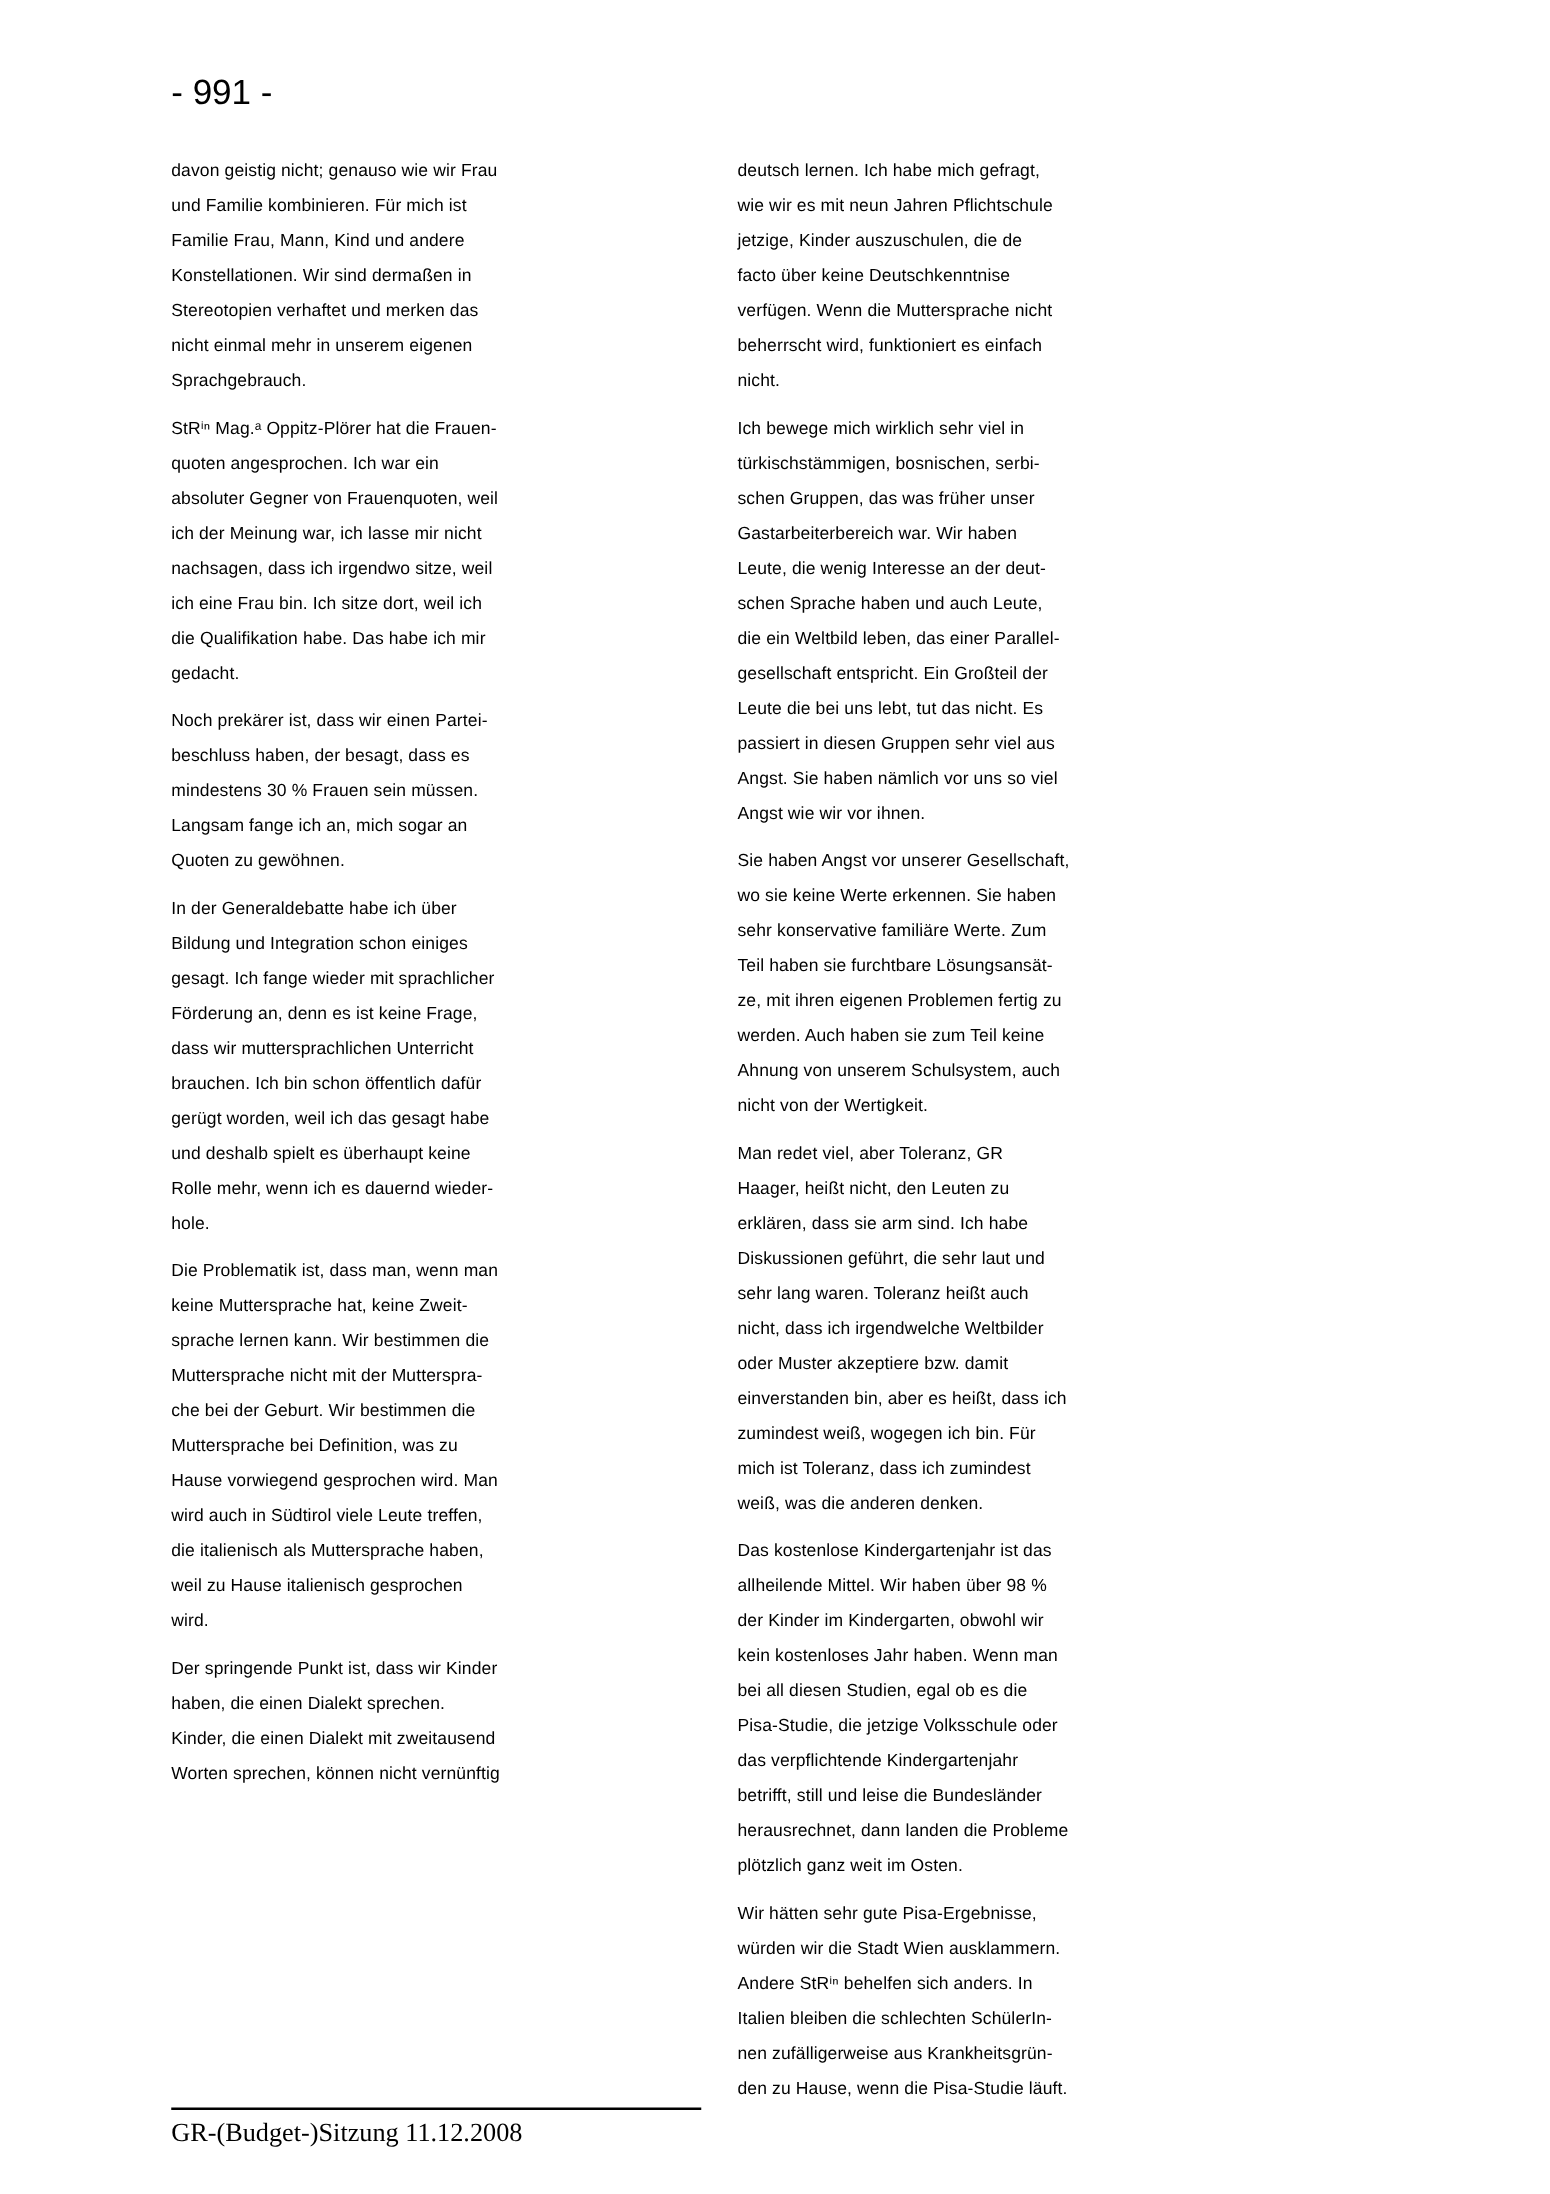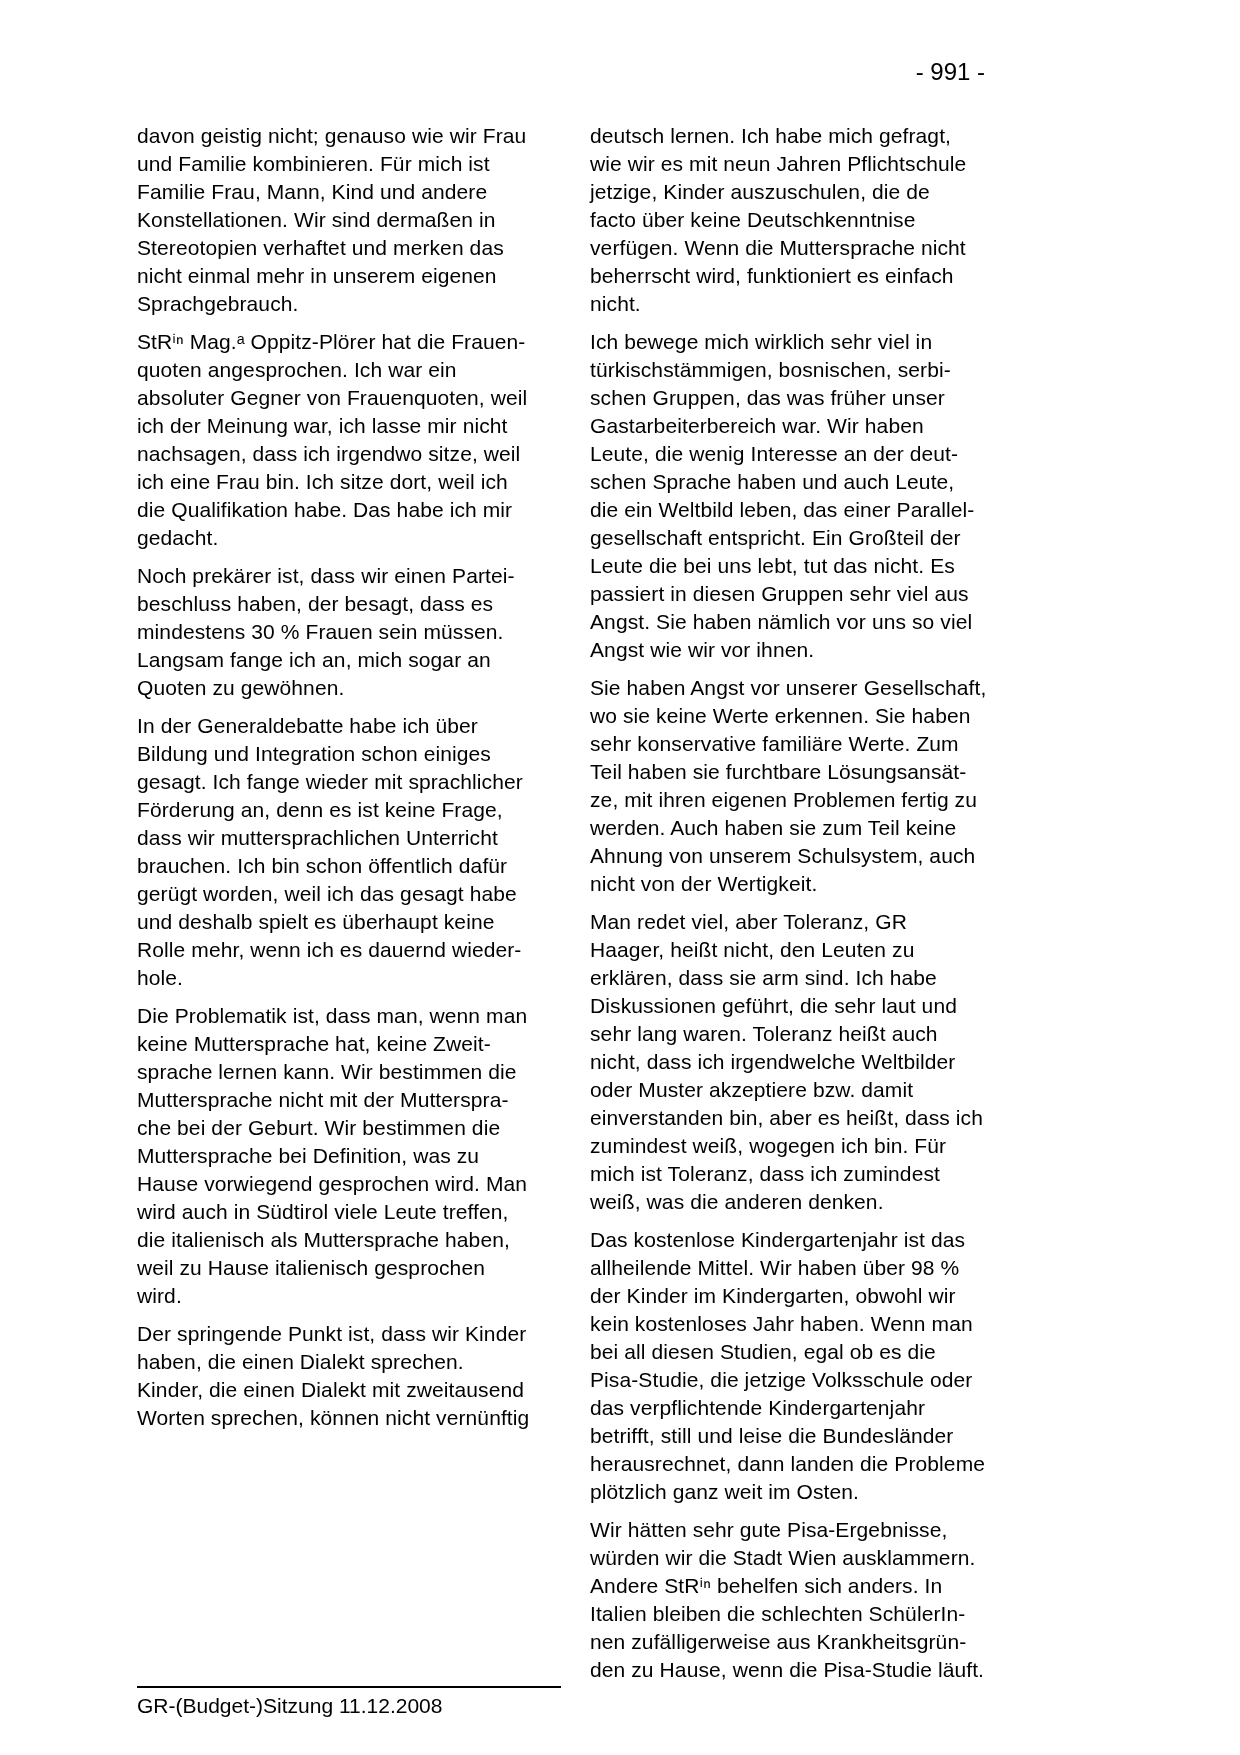--- a/index.html
+++ b/index.html
@@ -11,51 +11,52 @@
     background: #ffffff;
     color: #000000;
     font-family: "Liberation Sans", sans-serif;
     overflow: hidden;
   }
   .page-number {
     position: absolute;
     top: 58px;
     left: 137px;
     width: 848px;
-    text-align: right;
-    font-size: 24px;
+    text-align: left;
+    font-size: 28px;
   }
   .columns {
     position: absolute;
     top: 122px;
     left: 137px;
     width: 853px;
     display: flex;
   }
   .col { width: 400px; }
   .col.left { margin-right: 53px; }
   .para {
-    font-size: 21px;
+    font-size: 14px;
     line-height: 28px;
     white-space: pre;          
     margin-bottom: 10px;
     letter-spacing: 0.1px;
   }
   .footer-rule {
     position: absolute;
     left: 137px;
     top: 1686px;
     width: 424px;
     border-top: 2px solid #000000;
   }
   .footer-text {
     position: absolute;
     left: 137px;
     top: 1694px;
     font-size: 21px;
+    font-family: Liberation Serif, serif;
   }
 </style>
 </head>
 <body>
 
 <div class="page">
 
   <div class="page-number">- 991 -</div>
 
   <div class="columns">

